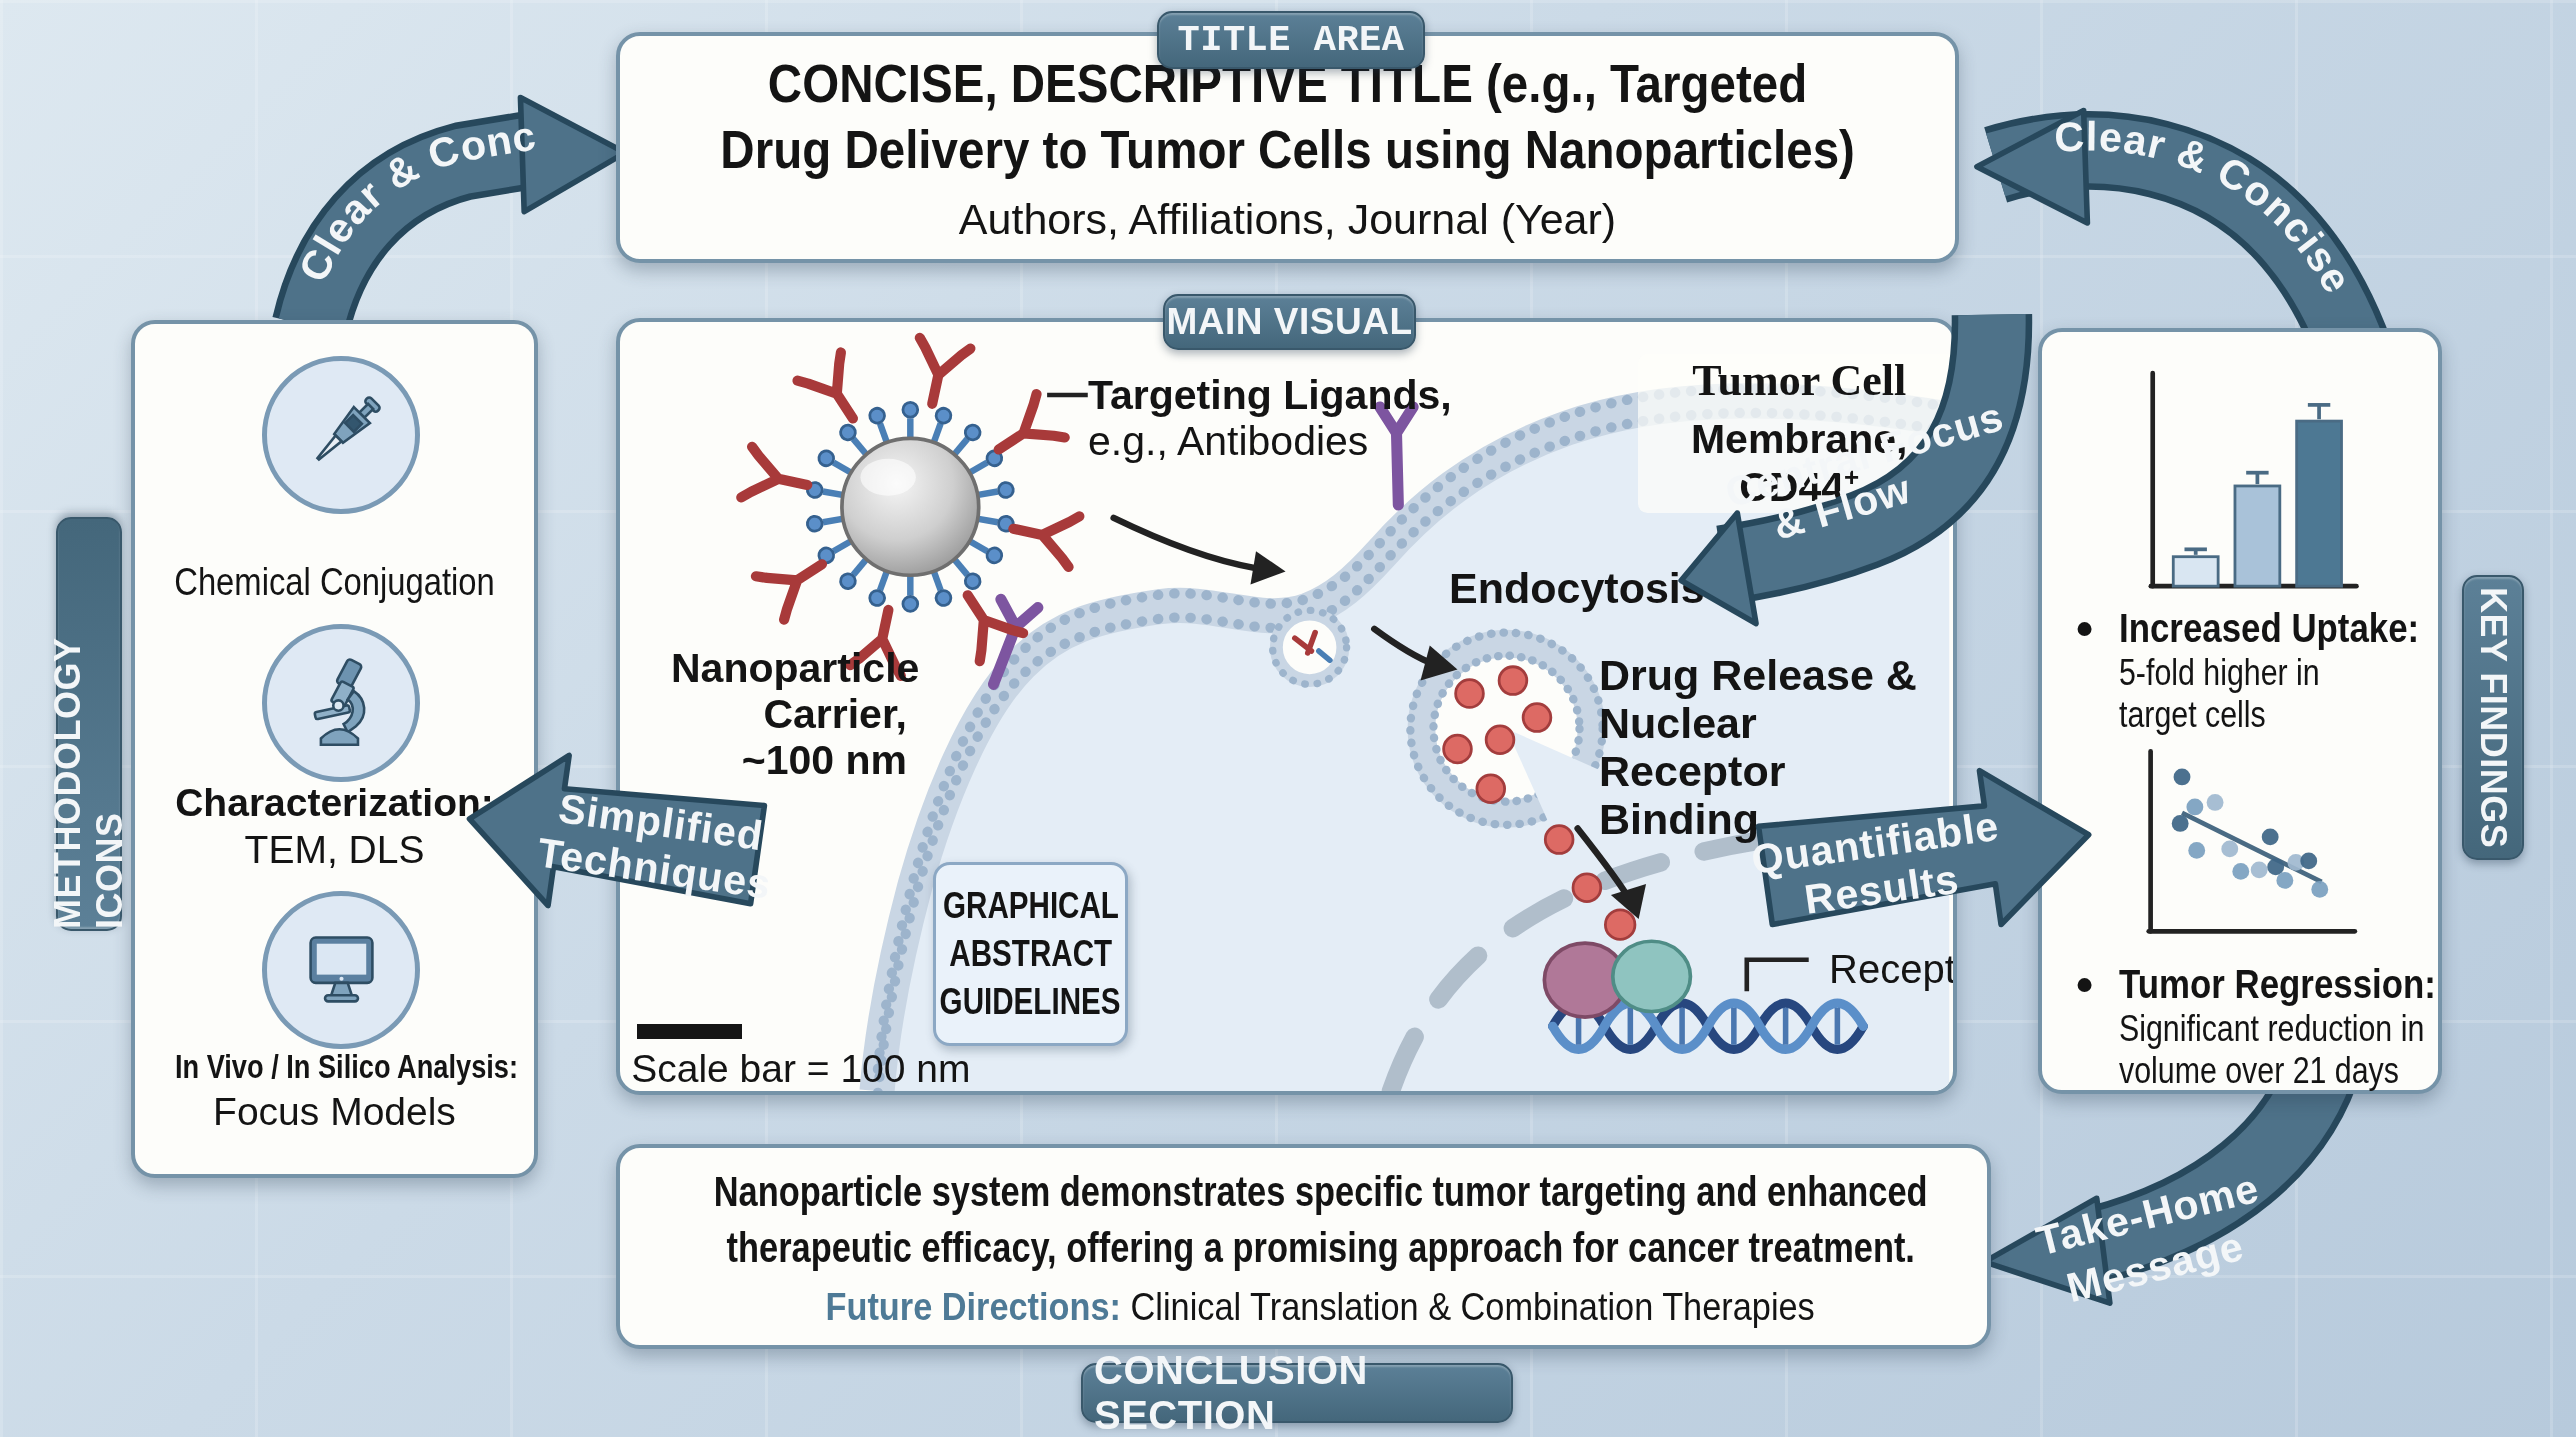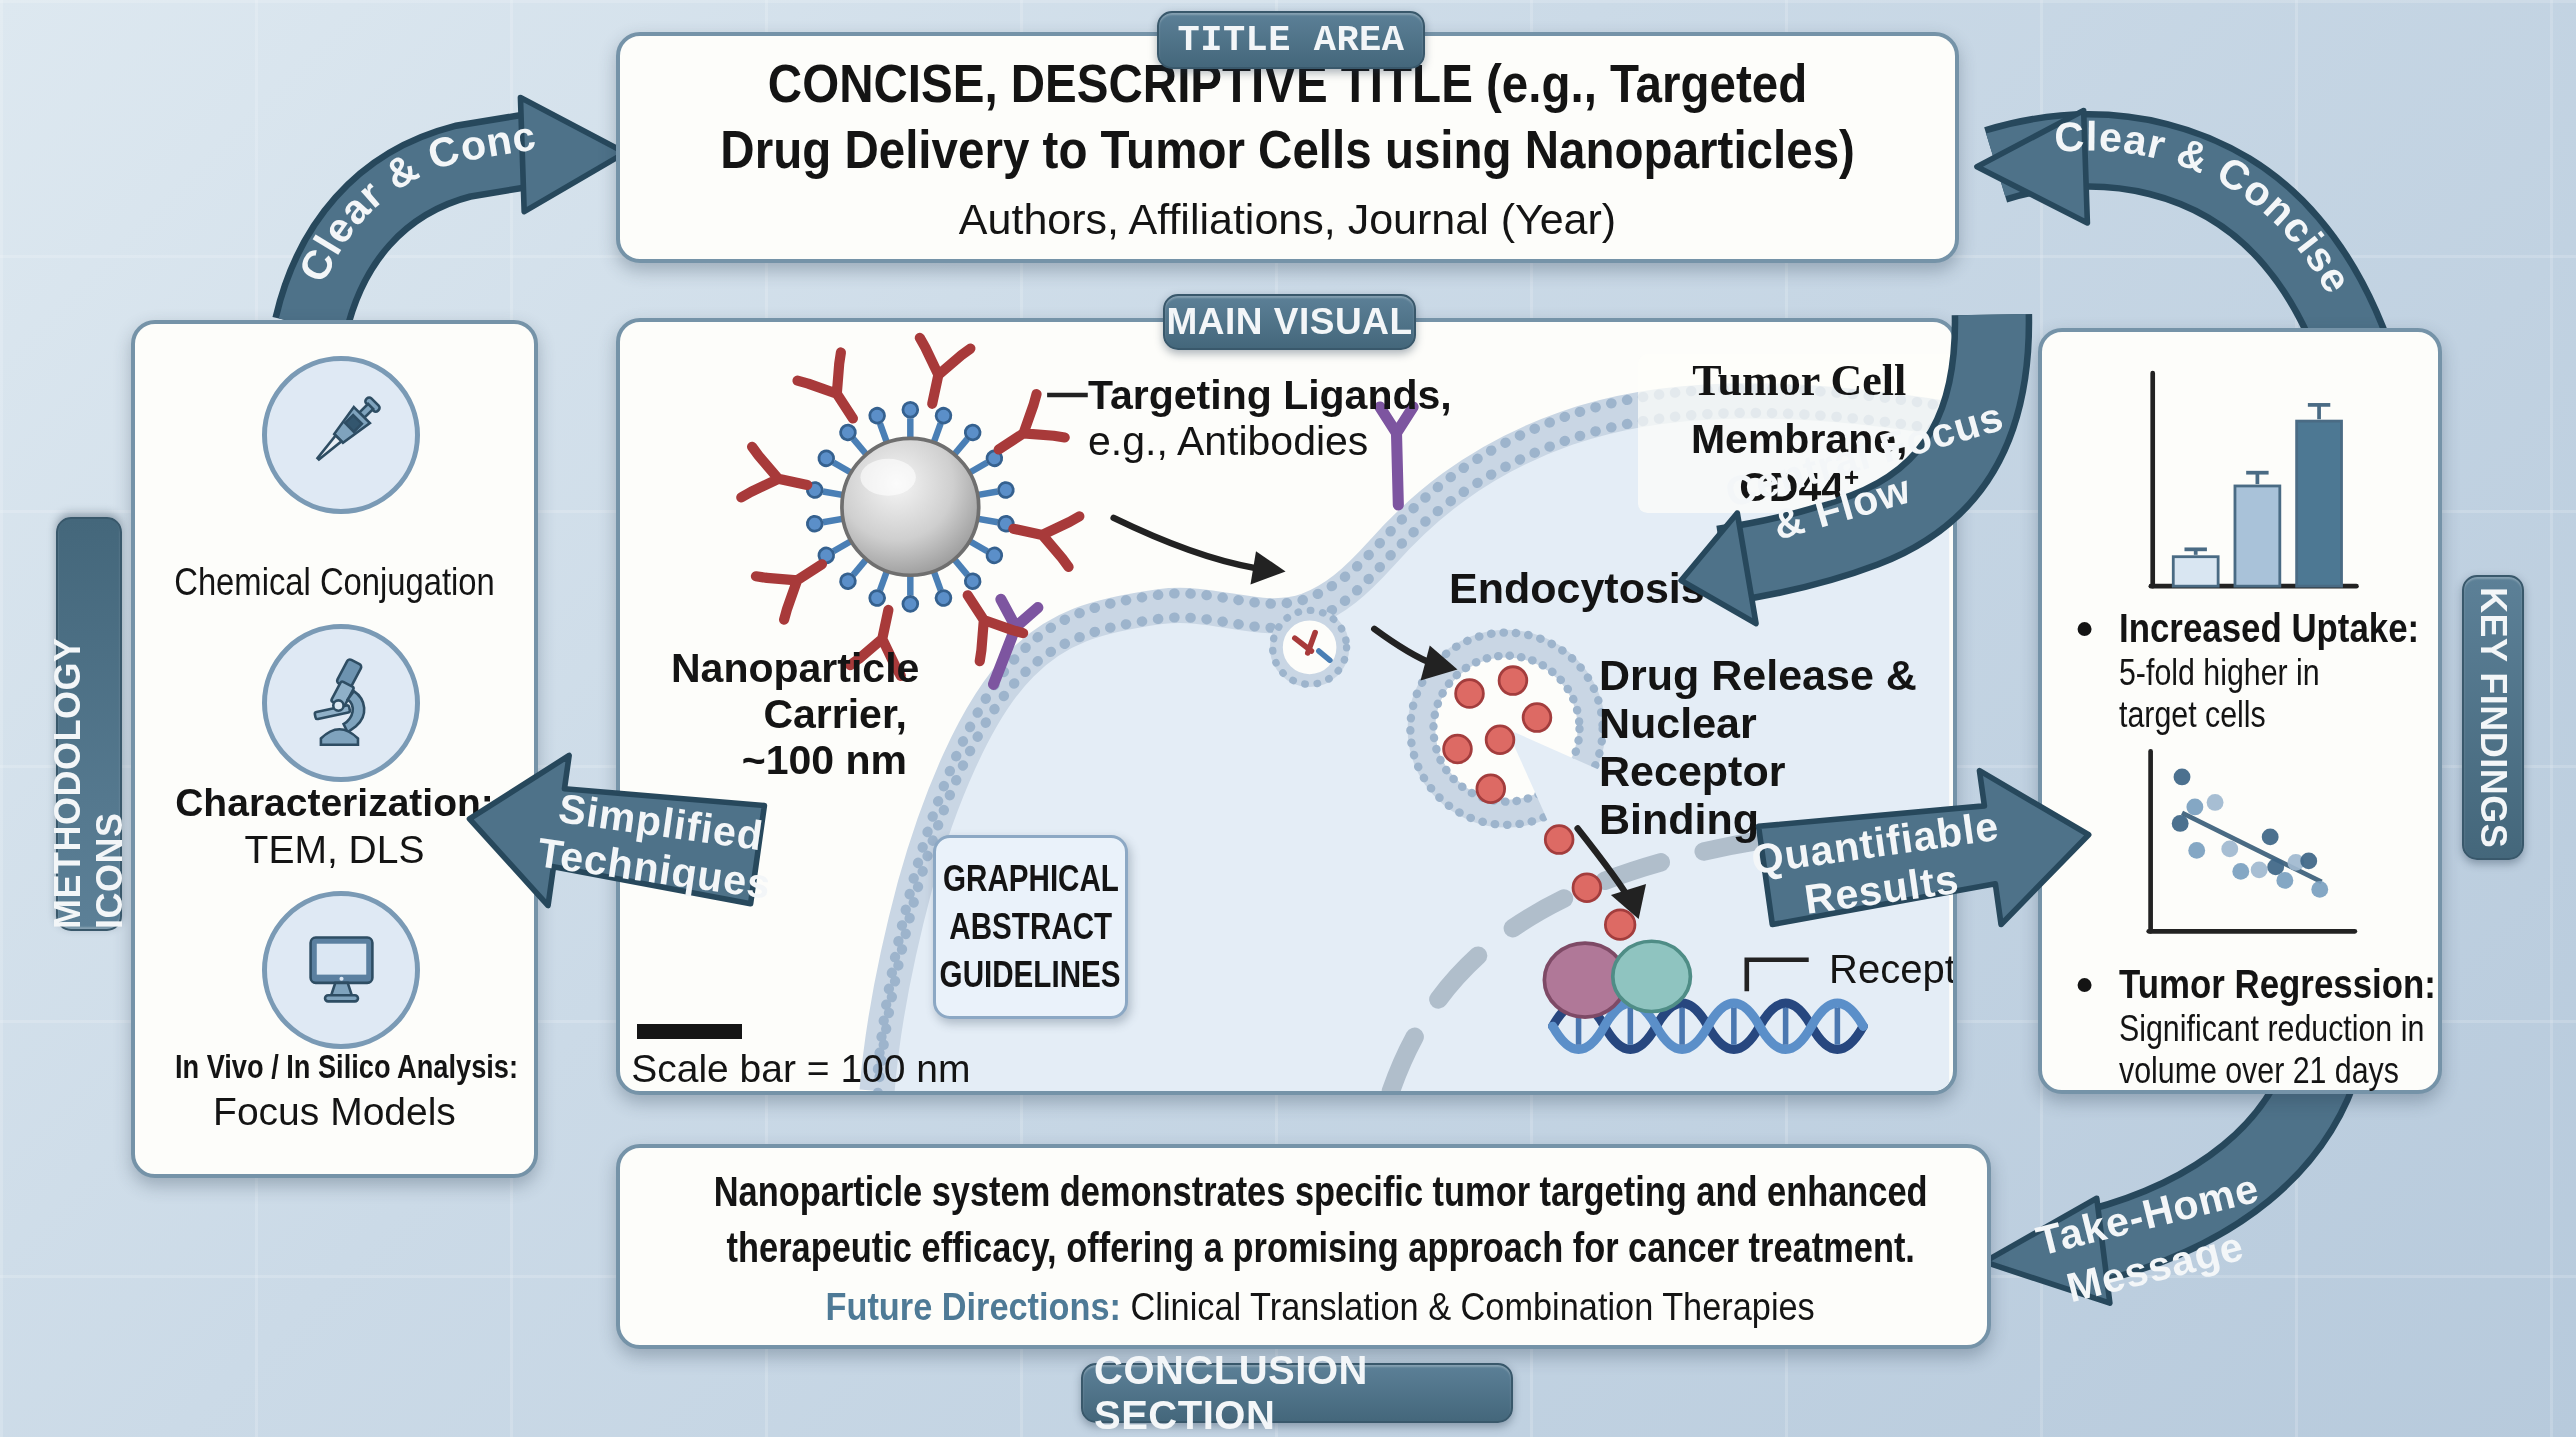--- a/index.html
+++ b/index.html
@@ -28,21 +28,21 @@
   .cond{transform:scaleX(.84);transform-origin:center;}
   .icon-circle{position:absolute;left:127px;width:148px;height:148px;border-radius:50%;
     background:#dfe9f4;border:5.6px solid #7a9ab5;display:flex;align-items:center;justify-content:center;}
   .mv-label{position:absolute;font-weight:700;line-height:1.12;z-index:3;}
   .kf-item{position:absolute;left:34px;width:356px;line-height:1.14;}
   .kf-bullet{position:absolute;left:0;top:-3.7px;font-size:49px;font-weight:700;}
   .kf-title{margin-left:43px;font-size:41px;font-weight:700;white-space:nowrap;display:inline-block;transform:scaleX(.85);transform-origin:left center;}
   .kf-line{margin-left:43px;font-size:37px;font-weight:400;white-space:nowrap;display:inline-block;transform:scaleX(.82);transform-origin:left center;}
   .c-line{font-size:43px;font-weight:700;white-space:nowrap;transform:scaleX(.80);line-height:1.3;}
   .c-future{font-size:39px;margin-top:9.4px;white-space:nowrap;transform:scaleX(.88);}
-  .guidelines{position:absolute;left:313px;top:513px;width:189px;height:178px;z-index:3;
+  .guidelines{position:absolute;left:313px;top:540px;width:189px;height:178px;z-index:3;
     background:#eaf2fa;border:3.7px solid #8ca8c4;border-radius:17px;display:flex;flex-direction:column;
     align-items:center;justify-content:center;box-shadow:2.8px 4.7px 9.4px rgba(60,80,100,.3);}
   .g-line{font-size:37px;font-weight:700;line-height:1.3;transform:scaleX(.8);white-space:nowrap;}
   .arrow-text{font-weight:700;fill:#f3f6f8;font-size:44px;letter-spacing:1px;}
 </style>
 </head>
 <body>
 
 <div id="canvas">
   <div class="grid"></div>

